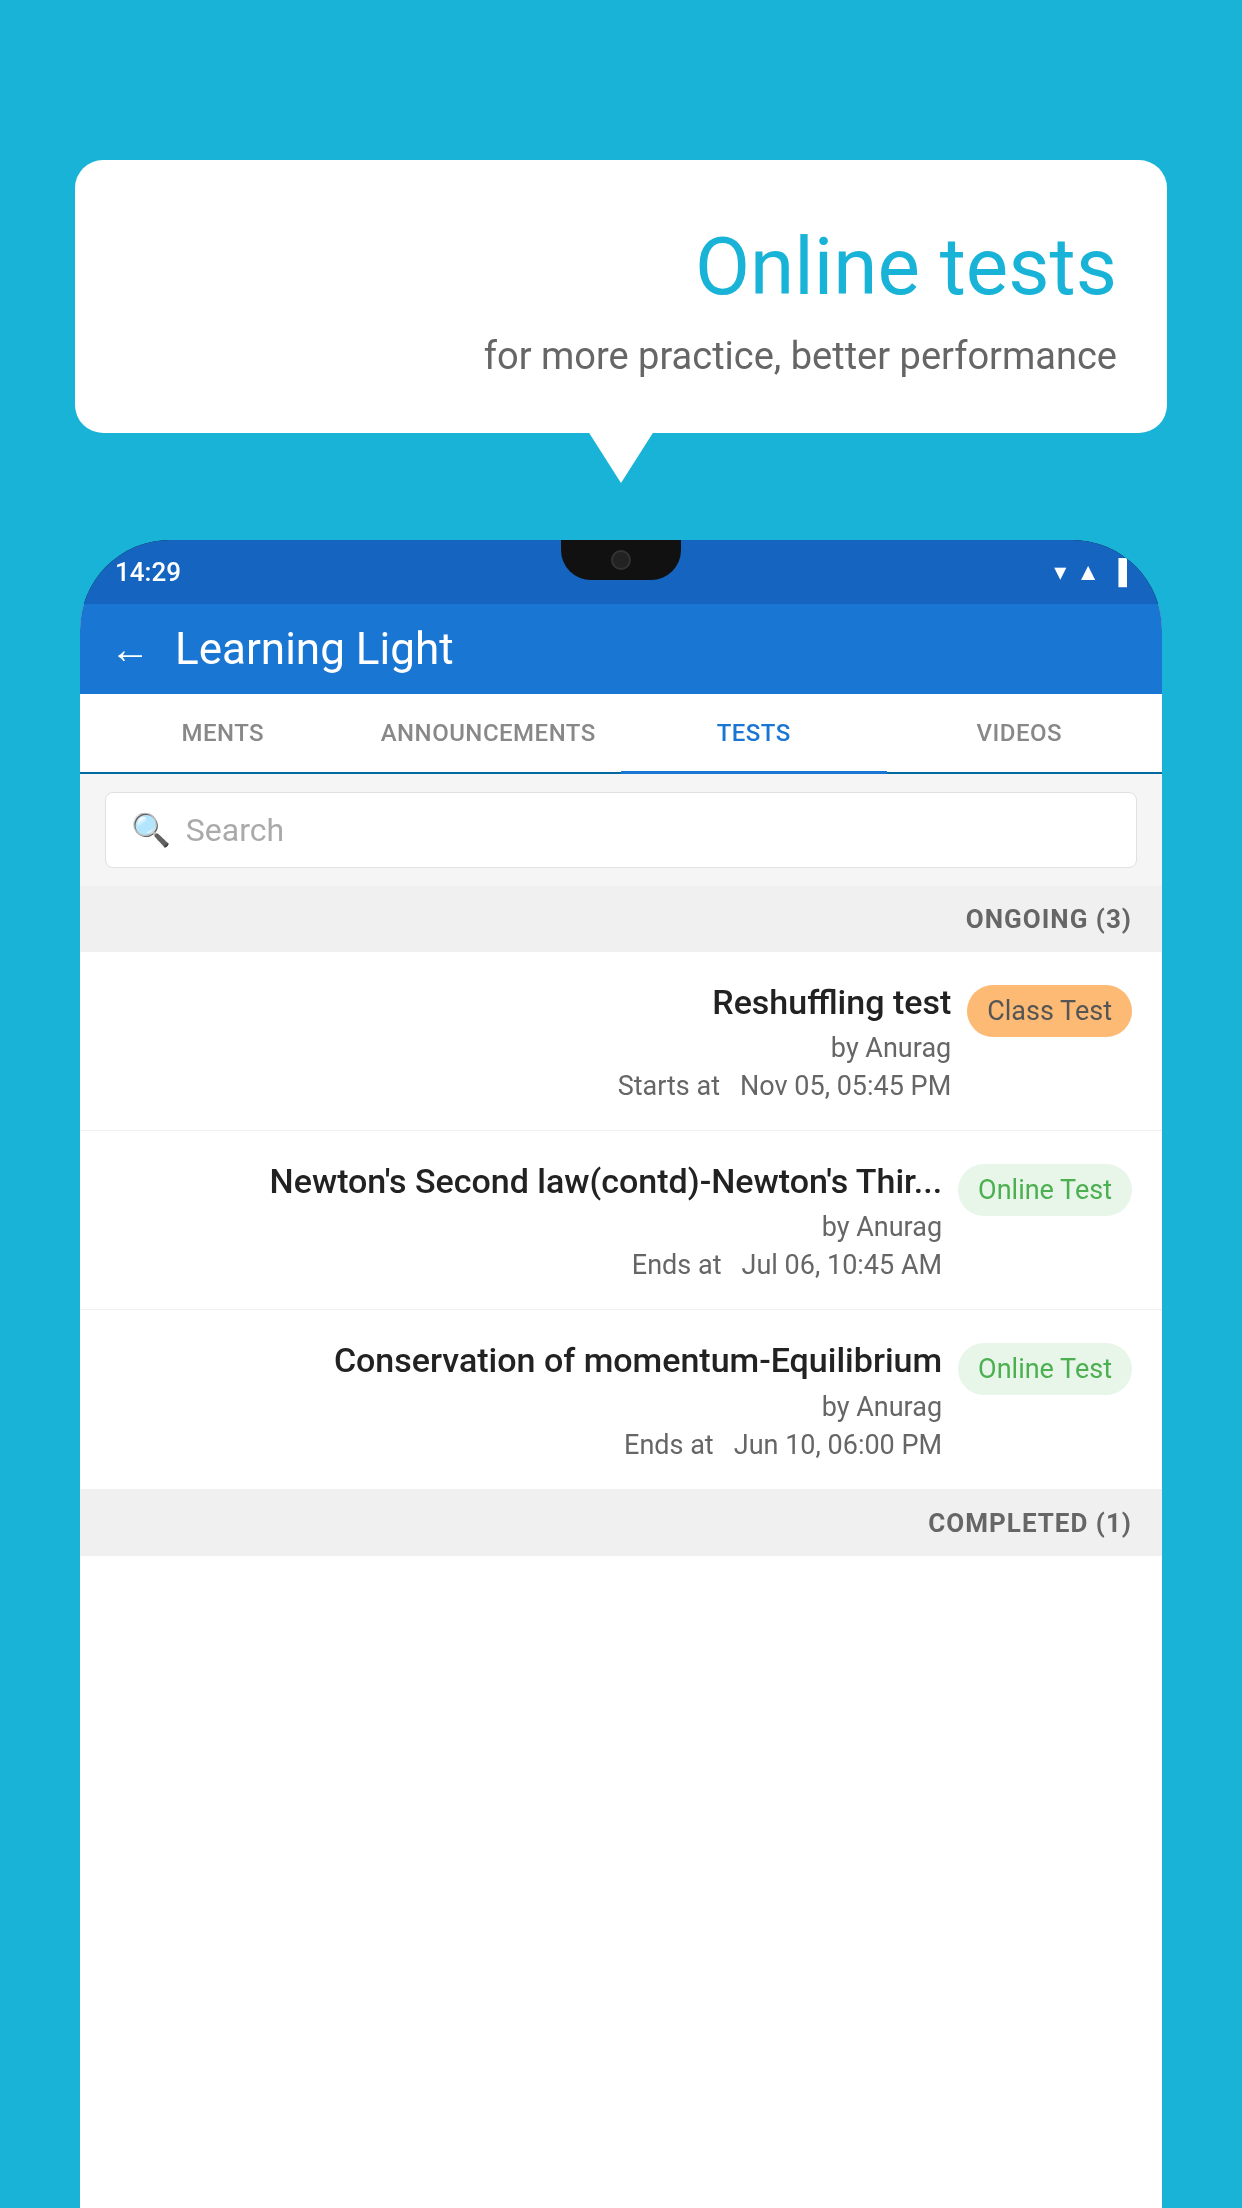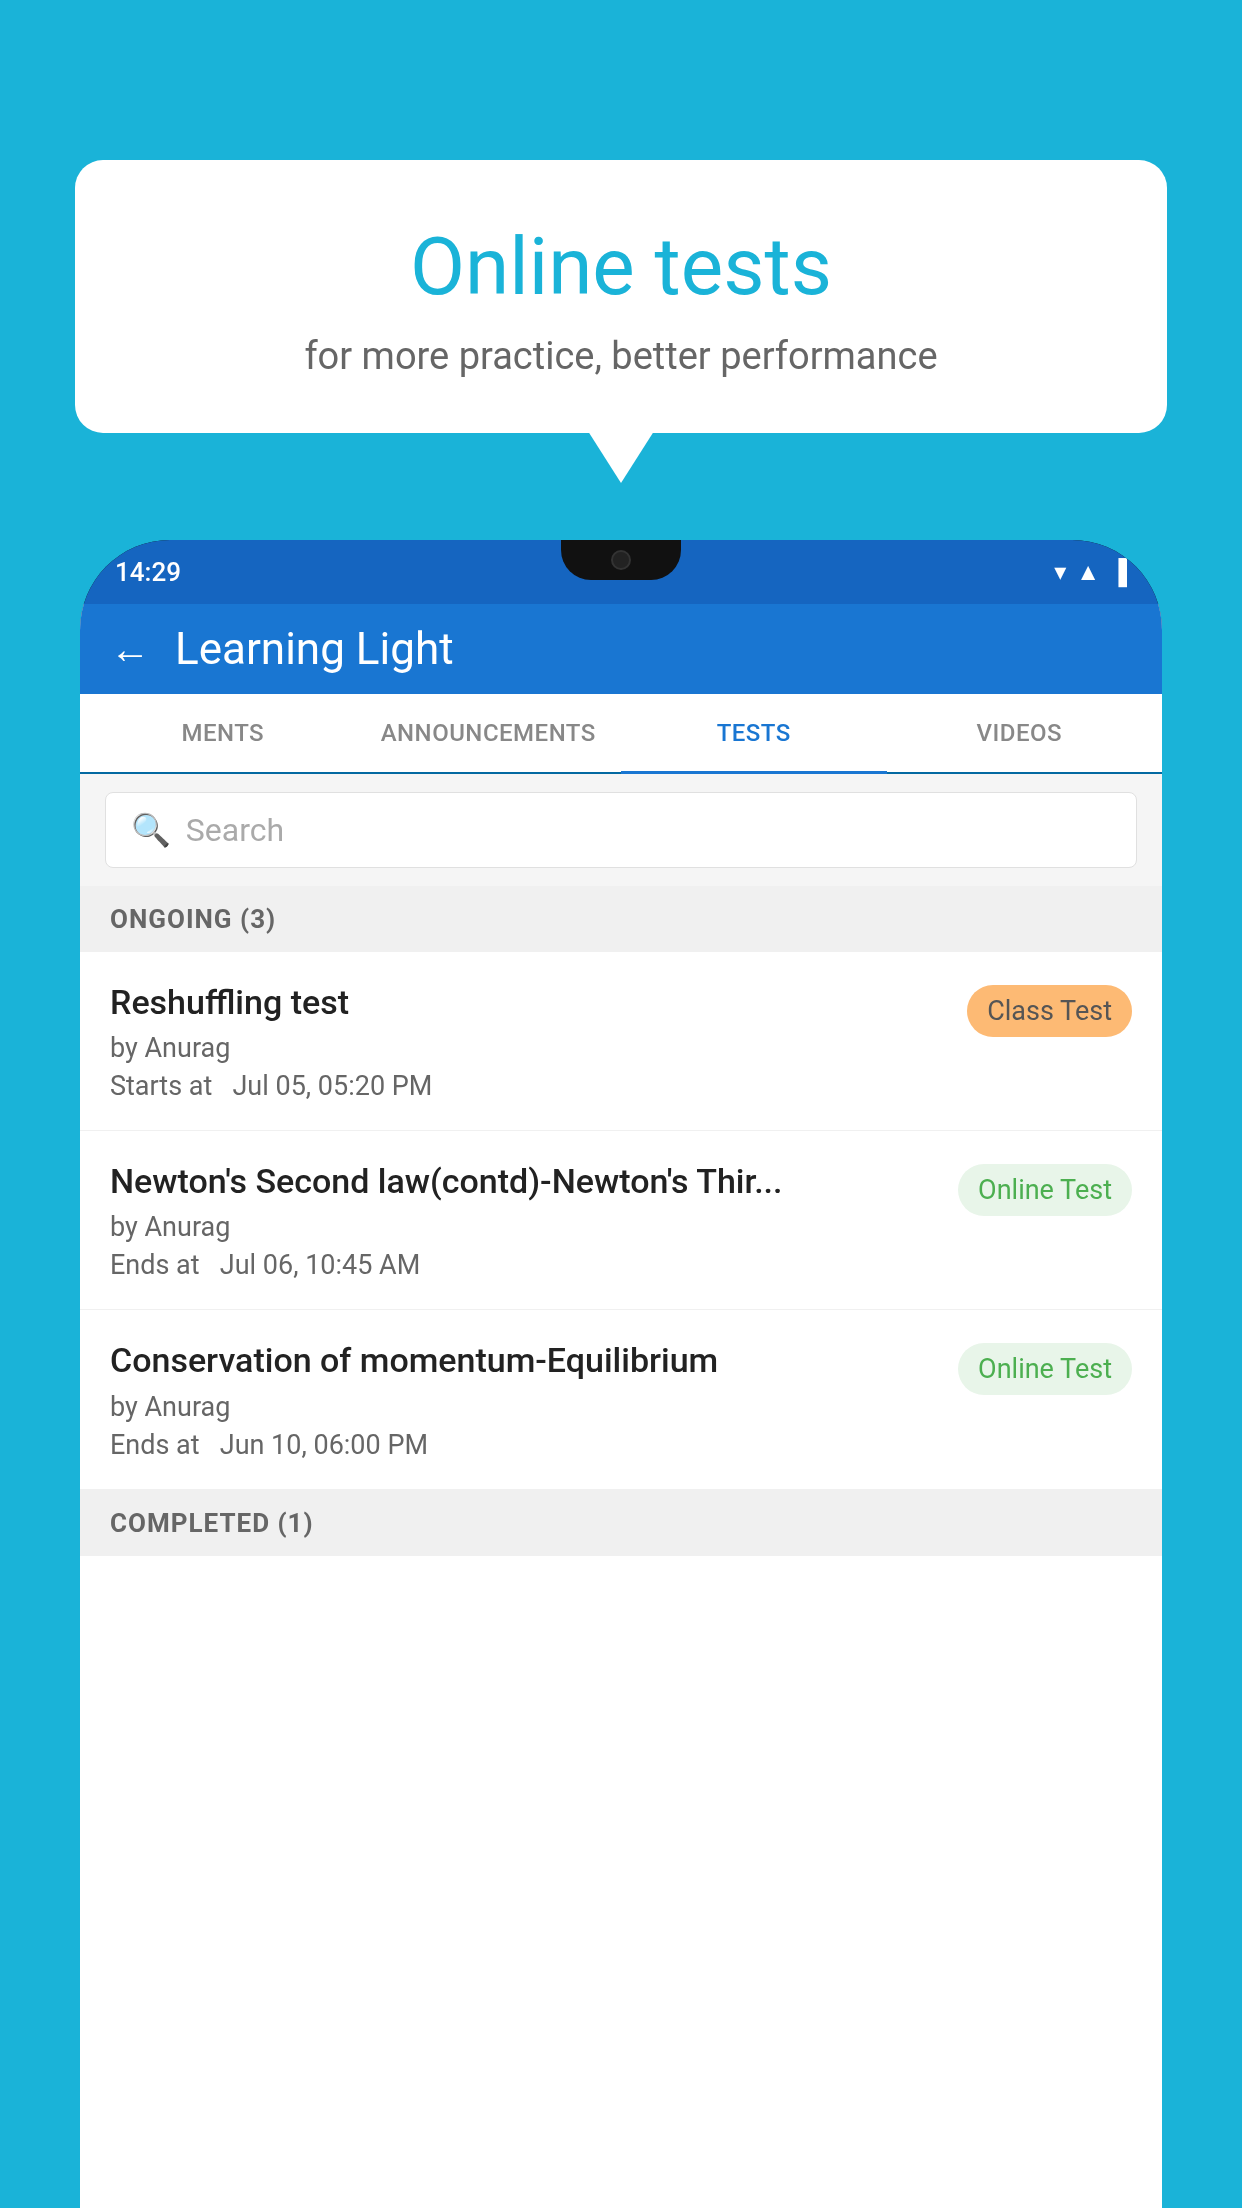--- a/index.html
+++ b/index.html
@@ -1,15 +1,15 @@
 <!DOCTYPE html>
 <html><head>
   <meta charset="utf-8">
   <style>
-    * { margin: 0; padding: 0; box-sizing: border-box; }
+    * { margin: 0; padding: 0; box-sizing: border-box; text-align: right; }
 
     body {
       width: 1242px;
       height: 2208px;
       background-color: #1ab3d8;
       font-family: 'Roboto', Arial, sans-serif;
       overflow: hidden;
       position: relative;
     }
 
@@ -327,21 +327,21 @@
 
     <div class="section-header">ONGOING (3)</div>
 
     <div class="test-item">
       <div class="test-item-content">
         <div class="test-item-name">Reshuffling test</div>
         <div class="test-item-author">by Anurag</div>
         <div class="test-item-time">
           <span>Starts at</span>
           &nbsp;
-          <span>Jul 05, 05:20 PM</span>
+          <span>Nov 05, 05:45 PM</span>
         </div>
       </div>
       <div class="test-badge badge-class">Class Test</div>
     </div>
 
     <div class="test-item">
       <div class="test-item-content">
         <div class="test-item-name">Newton's Second law(contd)-Newton's Thir...</div>
         <div class="test-item-author">by Anurag</div>
         <div class="test-item-time">

